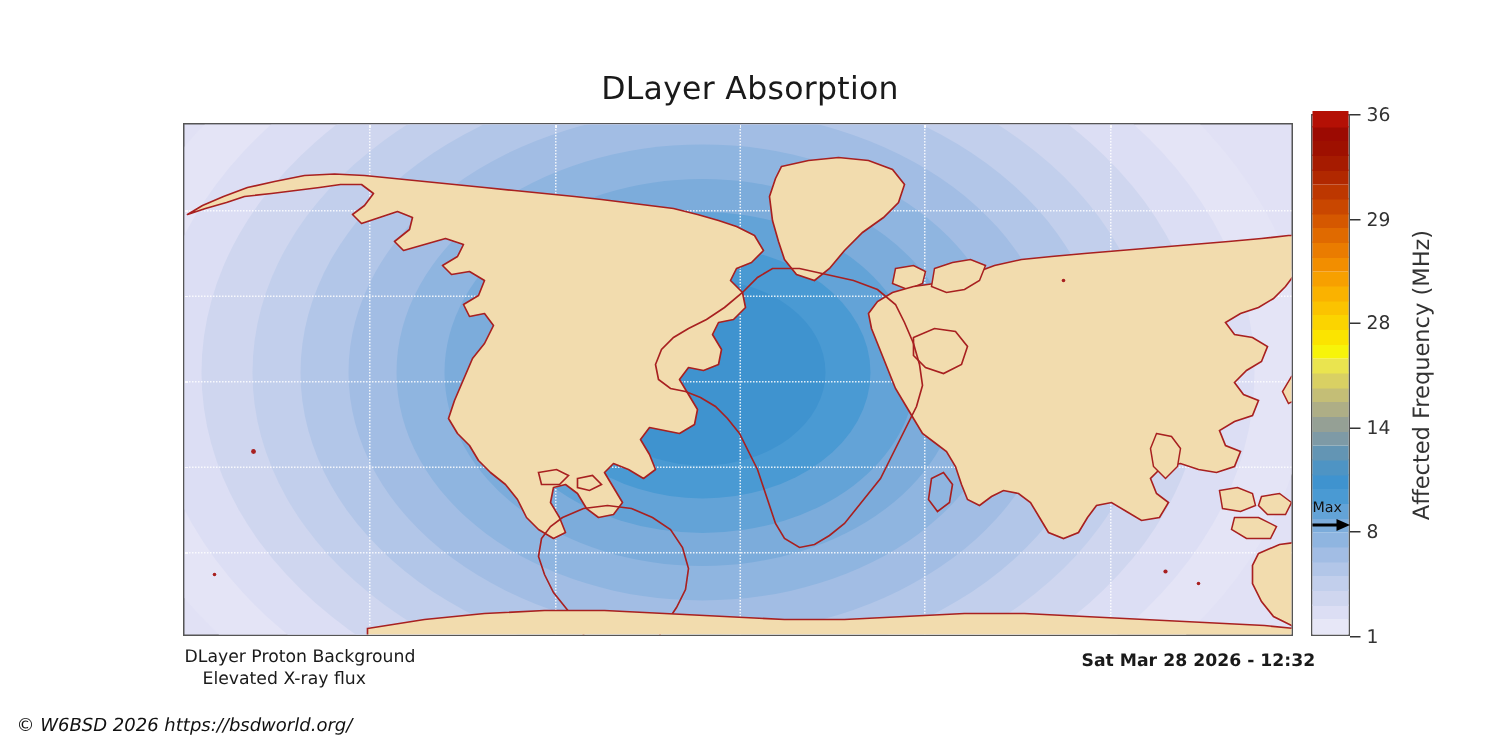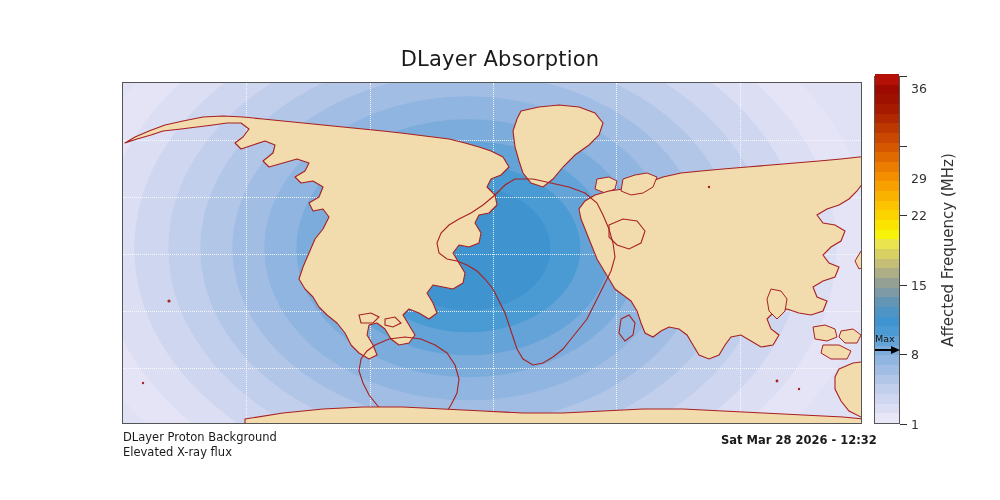--- a/index.html
+++ b/index.html
@@ -50,21 +50,21 @@
   .max-marker .mk-label{
     position:absolute;left:1px;bottom:2px;font-size:9.5px;color:#111;line-height:1;
   }
   .max-marker .mk-arrow{position:absolute;left:0;top:0;width:26px;height:10px;}
 
   
   .note{
     position:absolute;left:123px;font-size:11.5px;color:#1a1a1a;white-space:nowrap;
   }
   .note.n1{top:430px;}
-  .note.n2{top:445px;}
+  .note.n2{top:445px;margin-left:12px;}
   .stamp{
     position:absolute;left:721px;top:433px;font-size:11.5px;color:#1a1a1a;white-space:nowrap;font-weight:bold;
   }
   .footer{
     position:absolute;left:11px;top:476px;font-size:12px;color:#111;
     font-style:italic;white-space:nowrap;
   }
 </style>
 </head>
 <body>
@@ -245,36 +245,37 @@
         <div class="cbar-seg" style="background: rgb(158, 16, 0); bottom: 319px; height: 10.2667px;"></div>
         <div class="cbar-seg" style="background: rgb(156, 10, 2); bottom: 328.667px; height: 10.2667px;"></div>
         <div class="cbar-seg" style="background: rgb(180, 16, 5); bottom: 338.333px; height: 10.2667px;"></div>
       </div>
     <div id="cbar-ticks">
         <div class="cb-tick" style="top: 348px;"></div>
         <div class="cb-label" style="top: 348px;">1</div>
         <div class="cb-tick" style="top: 278.4px;"></div>
         <div class="cb-label" style="top: 278.4px;">8</div>
         <div class="cb-tick" style="top: 208.8px;"></div>
-        <div class="cb-label" style="top: 208.8px;">15</div>
+        <div class="cb-label" style="top: 208.8px;">14</div>
         <div class="cb-tick" style="top: 139.2px;"></div>
-        <div class="cb-label" style="top: 139.2px;">22</div>
+        <div class="cb-label" style="top: 139.2px;">28</div>
         <div class="cb-tick" style="top: 69.6px;"></div>
-        <div class="cb-label" style="top: 69.6px; margin-top: 32px;">29</div>
+        <div class="cb-label" style="top: 69.6px;">29</div>
         <div class="cb-tick" style="top: 0px;"></div>
-        <div class="cb-label" style="top: 12px;">36</div>
+        <div class="cb-label" style="top: 0px;">36</div>
       </div>
     <div class="max-marker" id="max-marker" style="top: 269.423px;">
       <div class="mk-label">Max</div>
       <svg class="mk-arrow" viewBox="0 0 26 10">
         <line x1="1" y1="5" x2="19" y2="5" stroke="#000" stroke-width="2"></line>
         <polygon points="26,5 17,1 17,9" fill="#000"></polygon>
       </svg>
     </div>
   </div>
   <div class="cb-title">
     <span>Affected Frequency (MHz)</span>
   </div>
 
   <div class="note n1">DLayer Proton Background</div>
   <div class="note n2">Elevated X-ray flux</div>
   <div class="stamp">Sat Mar 28 2026 - 12:32</div>
+  <div class="footer">© W6BSD 2026 https://bsdworld.org/</div>
 </div>
 
 </body></html>

